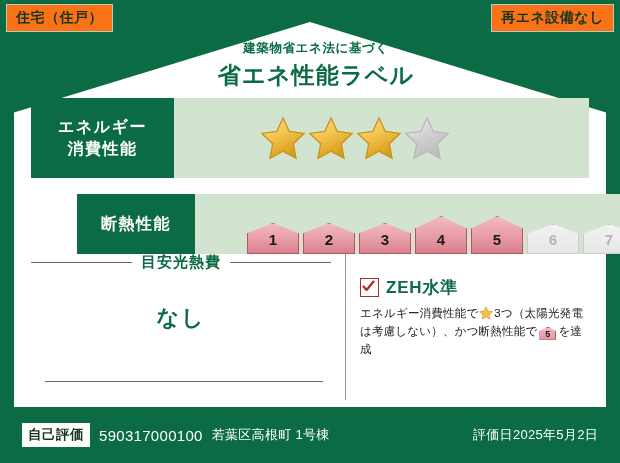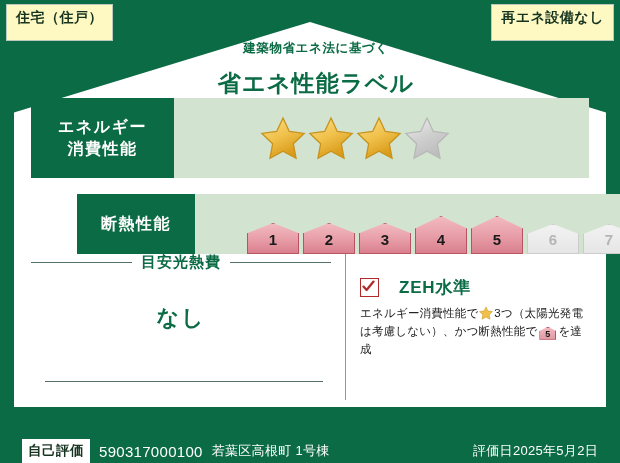--- a/index.html
+++ b/index.html
@@ -5,24 +5,24 @@
   html,body{margin:0;padding:0;}
   body{
     width:620px;height:463px;overflow:hidden;
     font-family:"Liberation Sans","DejaVu Sans",sans-serif;
     background:#0b6b45;
   }
   #label-root{position:relative;width:620px;height:463px;background:#0b6b45;}
 
   
   .tab{
-    position:absolute;top:4px;background:#fef9c3;color:#15331f;
+    position:absolute;top:4px;background:#f97316;color:#15331f;
     border:1px solid #b9c9bf;
     font-size:14px;font-weight:700;letter-spacing:.5px;
-    padding:5px 9px 15px;line-height:1.1;white-space:nowrap;
+    padding:5px 9px 6px;line-height:1.1;white-space:nowrap;
   }
   .tab-left{left:6px;}
   .tab-right{right:6px;}
 
   
   .house{
     position:absolute;left:14px;top:22px;width:592px;height:385px;
     background:#ffffff;
     -webkit-clip-path:polygon(50% 0%,100% 23.5%,100% 100%,0% 100%,0% 23.5%);
     clip-path:polygon(50% 0%,100% 23.5%,100% 100%,0% 100%,0% 23.5%);
@@ -30,21 +30,21 @@
   .house-inner{
     position:absolute;left:22px;top:30px;width:576px;height:371px;
     background:#ffffff;
     -webkit-clip-path:polygon(50% 0%,100% 22.5%,100% 100%,0% 100%,0% 22.5%);
     clip-path:polygon(50% 0%,100% 22.5%,100% 100%,0% 100%,0% 22.5%);
   }
 
   
   .title-wrap{position:absolute;left:12px;right:0;top:40px;text-align:center;}
   .title-sub{color:#0b6b45;font-size:12.5px;font-weight:700;letter-spacing:.6px;}
-  .title-main{color:#0b6b45;font-size:23px;font-weight:700;letter-spacing:1.2px;margin-top:11px;}
+  .title-main{color:#0b6b45;font-size:23px;font-weight:700;letter-spacing:1.2px;margin-top:3px;}
 
   
   .row{position:absolute;display:flex;align-items:stretch;}
   .row-energy{left:31px;top:98px;width:558px;height:80px;}
   .row-insul{left:37px;top:194px;width:558px;height:60px;padding-left:40px;}
   .row-label{
     width:143px;background:#0b6b45;color:#ffffff;
     display:flex;flex-direction:column;align-items:center;justify-content:center;
     font-size:16px;font-weight:700;letter-spacing:1.5px;line-height:1.35;
   }
@@ -91,21 +91,21 @@
   .cost-head .hr{flex:1;height:1px;background:#55706a;}
   .cost-head .ct{
     color:#0b6b45;font-size:15px;font-weight:700;letter-spacing:1px;padding:0 9px;
   }
   .cost-value{
     text-align:center;color:#0b6b45;font-size:22px;font-weight:700;
     letter-spacing:2px;margin-top:31px;
   }
   .cost-rule{position:absolute;left:14px;right:8px;bottom:18px;height:1px;background:#55706a;}
 
-  .zeh-head{display:flex;align-items:center;gap:20px;text-align:right;}
+  .zeh-head{display:flex;align-items:center;gap:7px;text-align:right;}
   .chk{
     width:17px;height:17px;border:1.5px solid #b02a2a;background:#fff;
     position:relative;flex:none;
   }
   .chk svg{position:absolute;left:1px;top:1px;}
   .zeh-title{color:#0b6b45;font-size:17px;font-weight:700;letter-spacing:.8px;}
   .zeh-desc{
     margin-top:6px;color:#1a1a1a;font-size:11.5px;line-height:1.55;letter-spacing:.2px;
   }
   .inline-star{vertical-align:-3px;margin:0 1px;}
@@ -121,21 +121,21 @@
     clip-path:polygon(50% 0%,100% 33%,100% 100%,0% 100%,0% 33%);
   }
   .mini-house b{
     position:relative;z-index:2;display:block;text-align:center;
     font-size:9px;line-height:15px;color:#1a1a1a;
   }
 
   
   .footer{
     position:absolute;left:0;bottom:0;width:620px;height:56px;background:#0b6b45;
-    display:flex;align-items:flex-end;
+    display:flex;align-items:center;
   }
   .footer-inner{
     display:flex;align-items:center;width:100%;padding:0 22px;box-sizing:border-box;
   }
   .self-badge{
     background:#ffffff;color:#15331f;font-size:13.5px;font-weight:700;
     padding:3px 6px;letter-spacing:.5px;white-space:nowrap;
   }
   .footer-id{color:#ffffff;font-size:15px;margin-left:9px;letter-spacing:.3px;white-space:nowrap;}
   .footer-addr{color:#ffffff;font-size:13px;margin-left:9px;letter-spacing:.3px;white-space:nowrap;}

